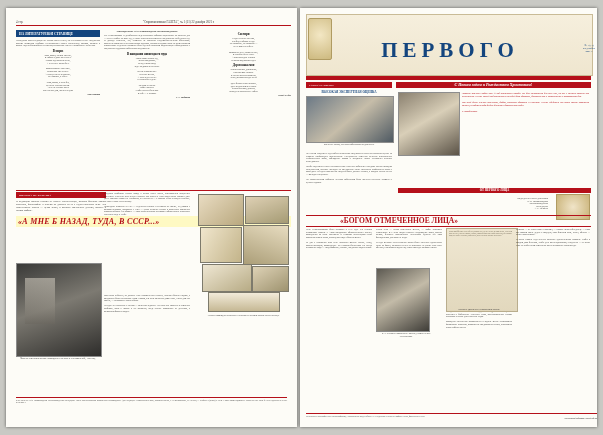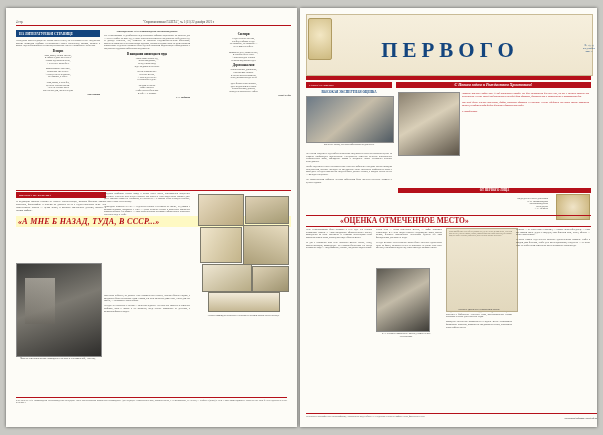--- a/index.html
+++ b/index.html
@@ -249,21 +249,21 @@
 С праздником!</div>
   <div id="rredbar2">ОТ ПЕРВОГО ЛИЦА</div>
   <div id="rsign" class="tiny" style="white-space:pre-line;text-align:right;margin-top:2px">Председатель Совета директоров
 ОАО «Кавминводская
 электроразведочная
 экспедиция»
 А. С. ГУЗИЕВ</div>
   <div id="rcrest"></div>
 
   <div id="rtitlebox"></div>
-  <div id="rtitle">«ОЦЕНКА ОТМЕЧЕННОЕ МЕСТО»</div>
+  <div id="rtitle">«БОГОМ ОТМЕЧЕННОЕ ЛИЦА»</div>
 
   <div class="rc tiny" id="rc1" style="white-space:pre-line;height:150px">Село Старопавловское было основано в 1777 году. Его история неразрывно связана с Азово-Моздокской оборонительной линией, возведённой по указу Екатерины II. Первыми поселенцами стали казаки Волгского полка, пришедшие сюда с берегов Волги.
 
 За два с половиной века село пережило многое: войны, голод, коллективизацию, возрождение. Но главным богатством его всегда оставались люди — трудолюбивые, стойкие, преданные родной земле.</div>
   <div class="rc tiny" id="rc2" style="white-space:pre-line;height:36px">«Наше село — Богом отмеченное место», — любит повторять старейшина. И с этим трудно спорить: плодородная земля, мягкий климат, близость минеральных источников сделали эти края благодатными для жизни и труда.
 
 В годы Великой Отечественной войны более шестисот односельчан ушли на фронт, половина из них не вернулась. В центре села стоит обелиск, к которому каждый год 9 Мая приходят потомки героев.</div>
   <div id="rportrait"></div>
   <div style="position:absolute;left:376px;top:332px;width:60px;" class="cap">В. Д. «Памяти поколений»: краевед Памяти Злата Ольшанской</div>
   <div class="rc tiny" id="rc3" style="top:310px;white-space:pre-line;height:70px">Сегодня в селе работают школа, детский сад, амбулатория, Дом культуры и библиотека. Действует храм, восстановленный силами прихожан в начале двухтысячных годов.

